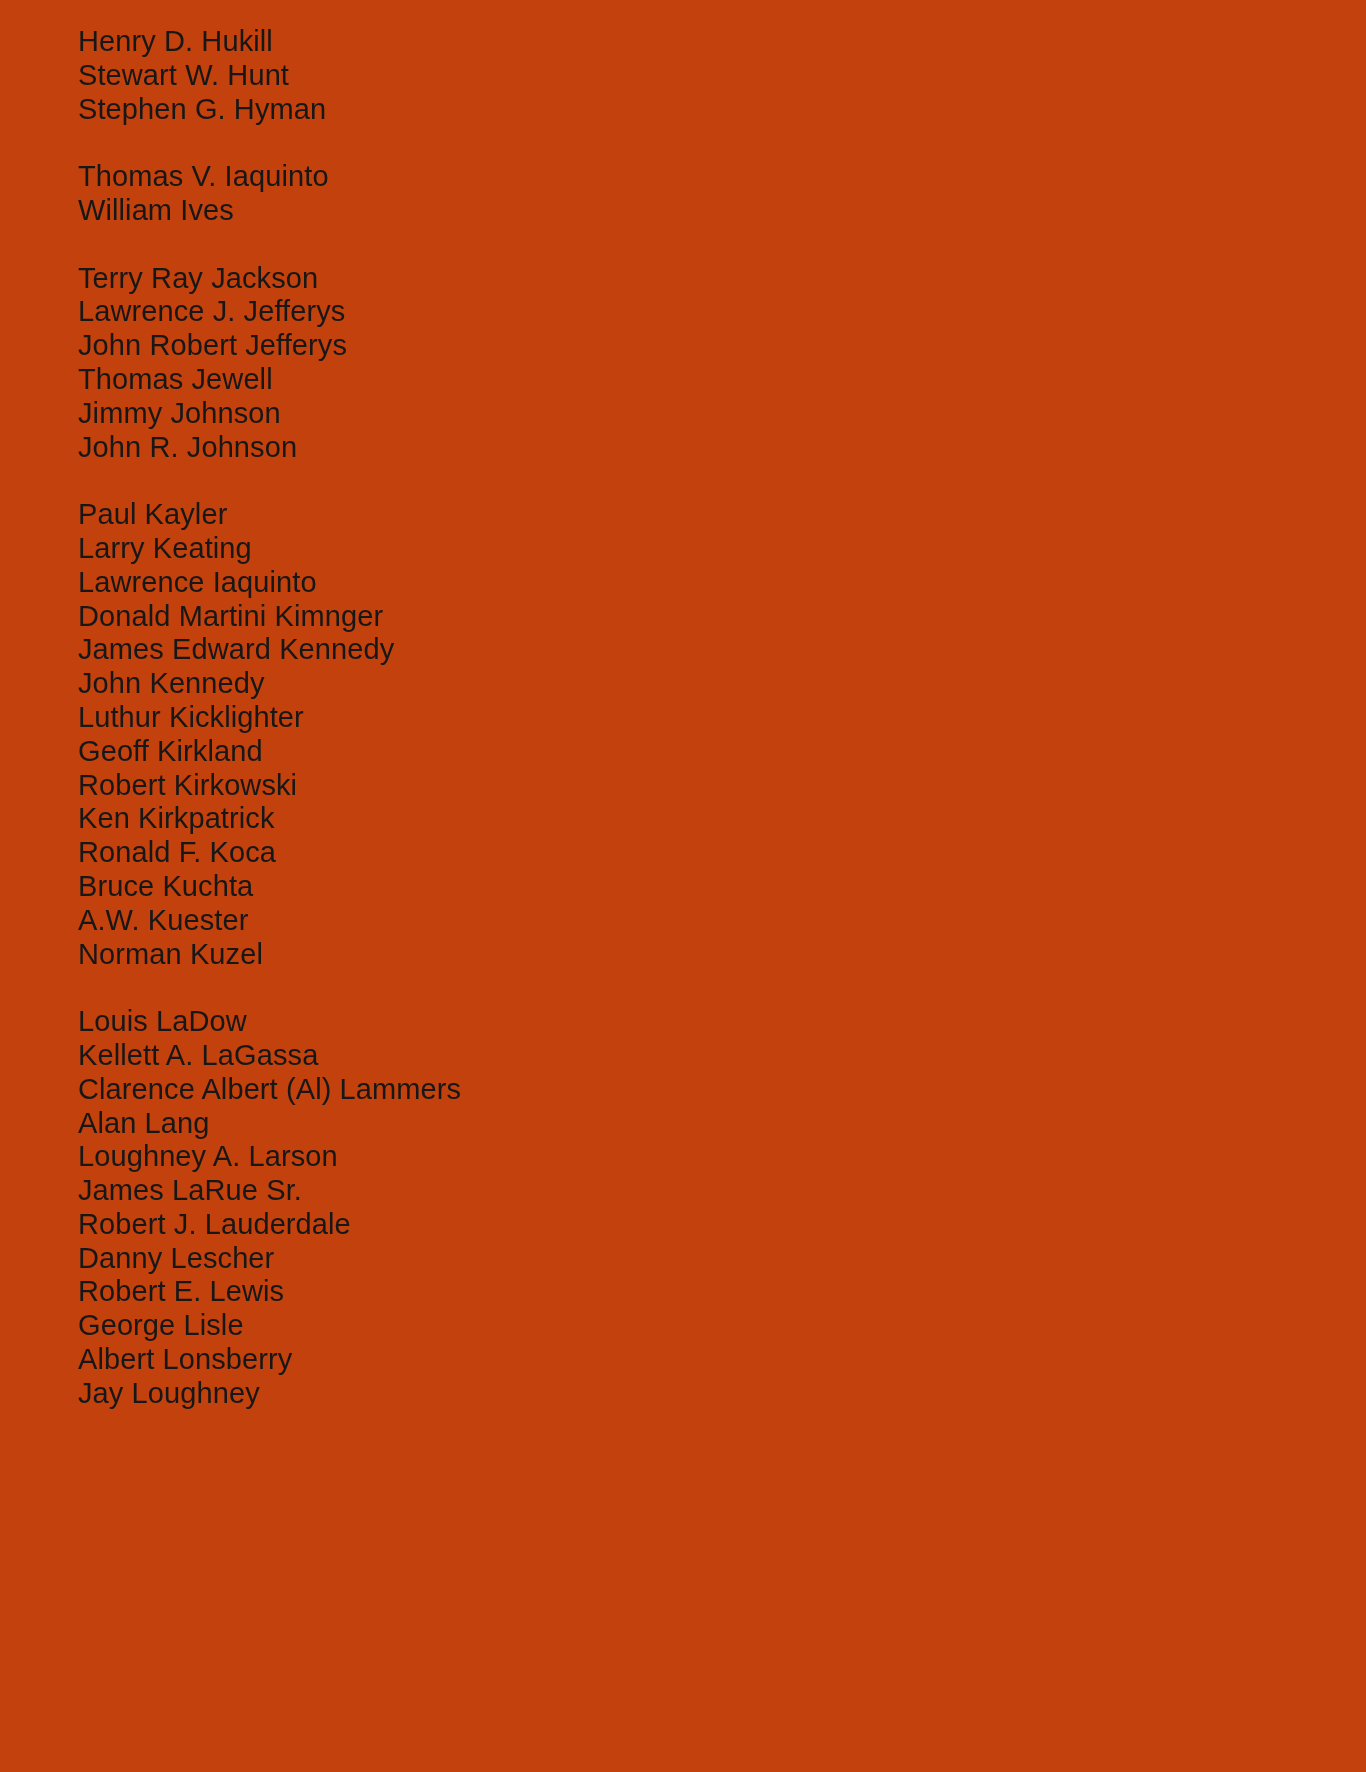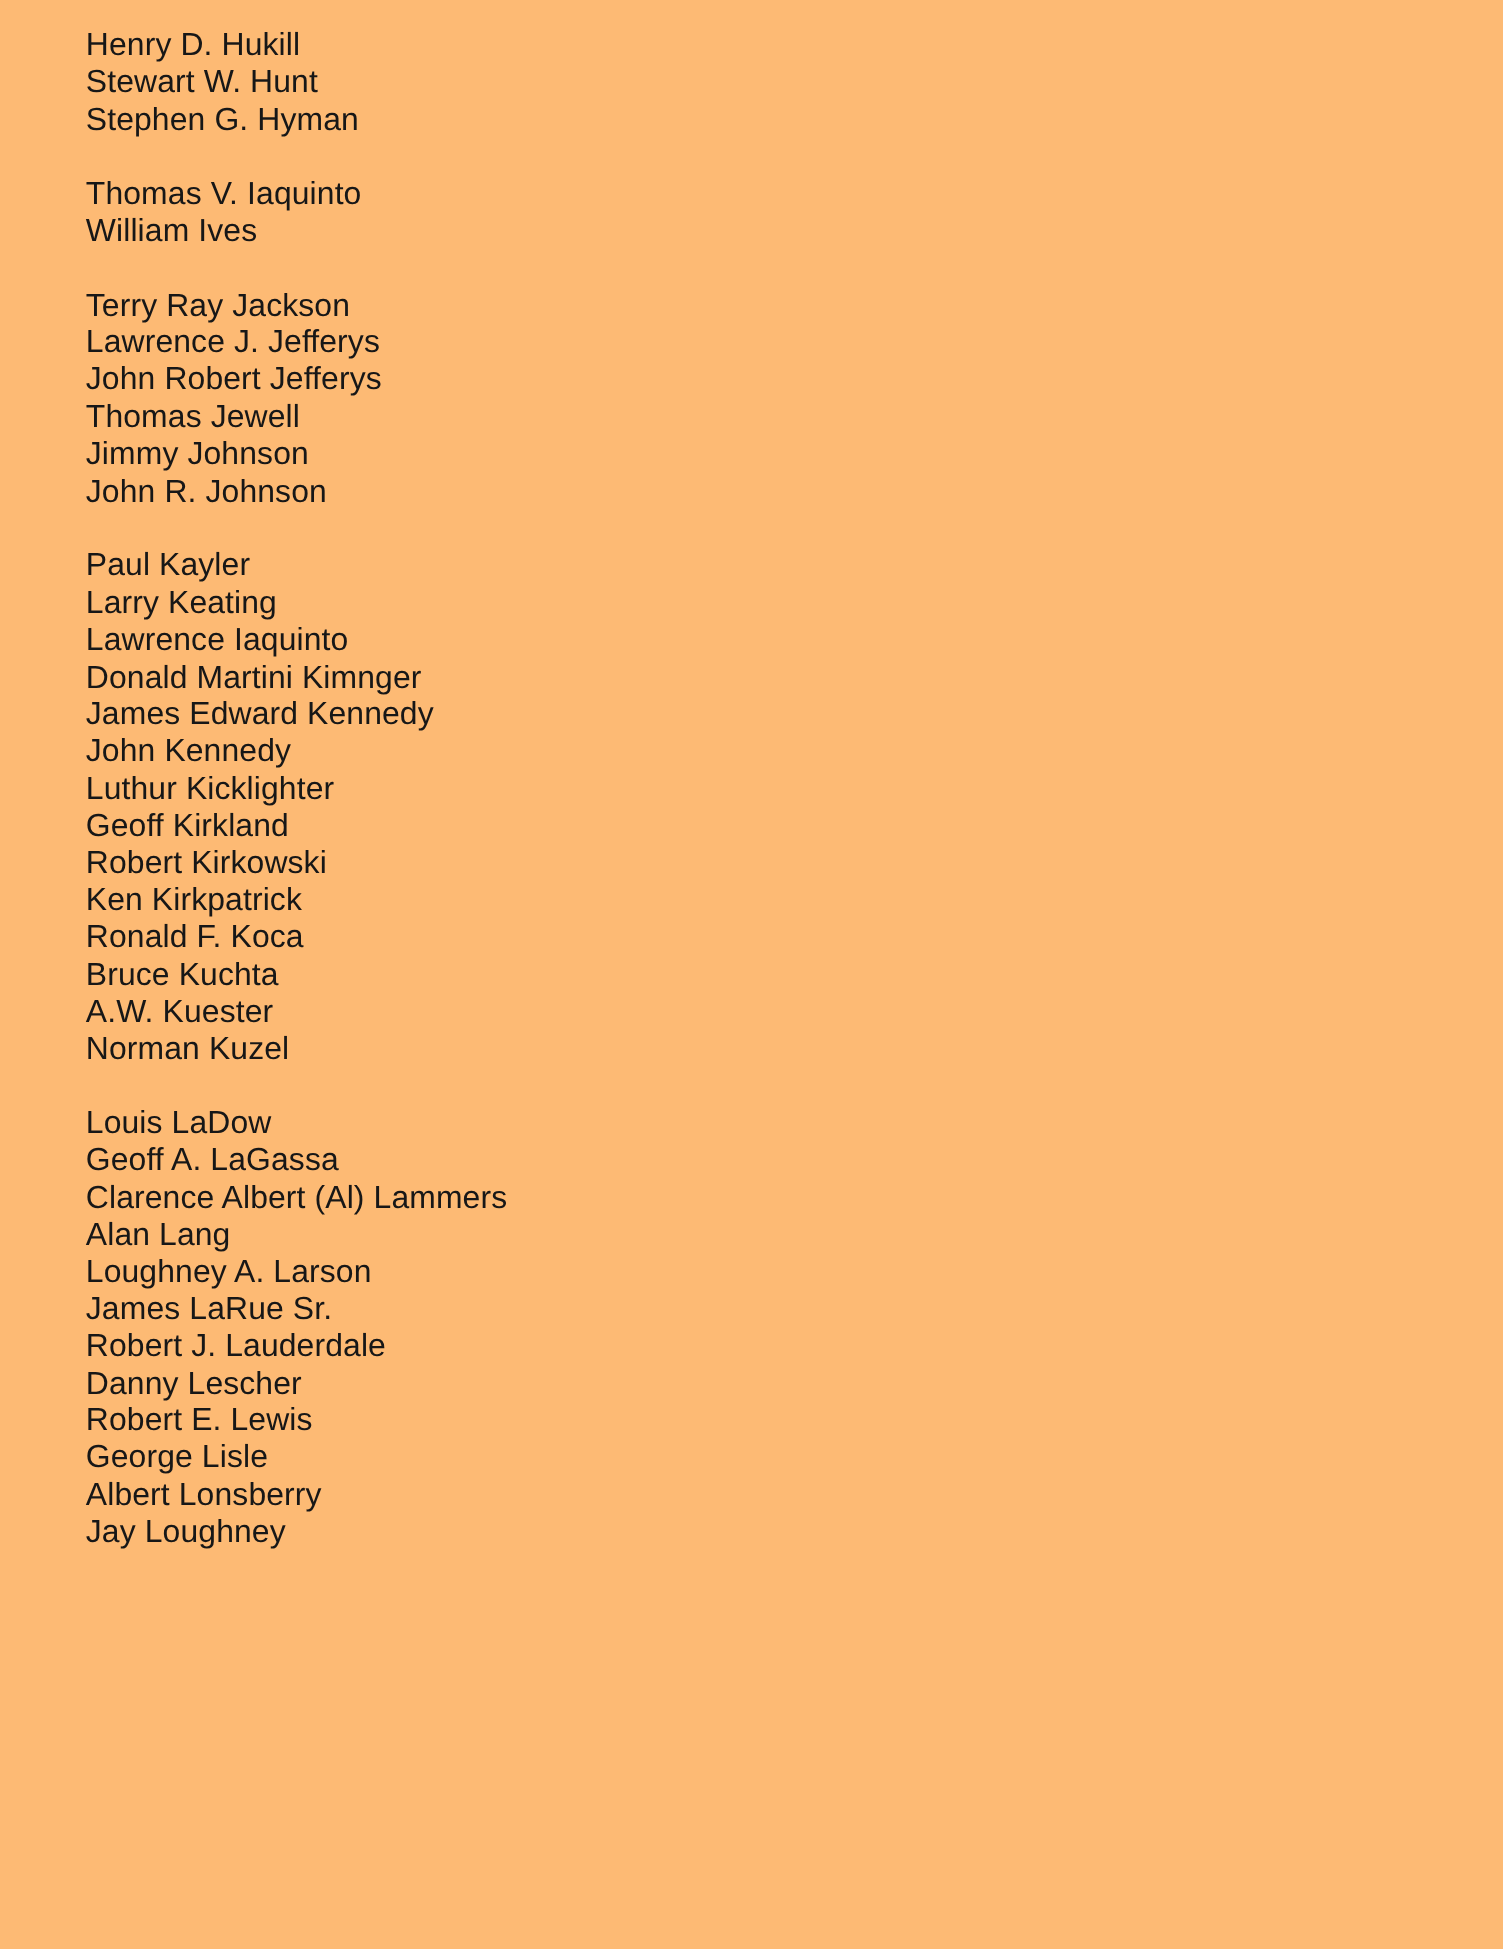--- a/index.html
+++ b/index.html
@@ -9,21 +9,21 @@
   }
   body {
     width: 1366px;
     height: 1772px;
     overflow: hidden;
   }
   .page {
     box-sizing: border-box;
     width: 1366px;
     height: 1772px;
-    background: #fdba74;
+    background: #c2410c;
     padding: 25px 40px 0 78px;
     font-family: "Liberation Sans", sans-serif;
     font-size: 29px;
     font-weight: 400;
     color: #171717;
     letter-spacing: 0.1px;
   }
   .name-line {
     height: 33.8px;
     line-height: 33.8px;
@@ -61,21 +61,21 @@
       <div class="name-line">Luthur Kicklighter</div>
       <div class="name-line">Geoff Kirkland</div>
       <div class="name-line">Robert Kirkowski</div>
       <div class="name-line">Ken Kirkpatrick</div>
       <div class="name-line">Ronald F. Koca</div>
       <div class="name-line">Bruce Kuchta</div>
       <div class="name-line">A.W. Kuester</div>
       <div class="name-line">Norman Kuzel</div>
       <div class="group-spacer"></div>
       <div class="name-line">Louis LaDow</div>
-      <div class="name-line">Geoff A. LaGassa</div>
+      <div class="name-line">Kellett A. LaGassa</div>
       <div class="name-line">Clarence Albert (Al) Lammers</div>
       <div class="name-line">Alan Lang</div>
       <div class="name-line">Loughney A. Larson</div>
       <div class="name-line">James LaRue Sr.</div>
       <div class="name-line">Robert J. Lauderdale</div>
       <div class="name-line">Danny Lescher</div>
       <div class="name-line">Robert E. Lewis</div>
       <div class="name-line">George Lisle</div>
       <div class="name-line">Albert Lonsberry</div>
       <div class="name-line">Jay Loughney</div>

